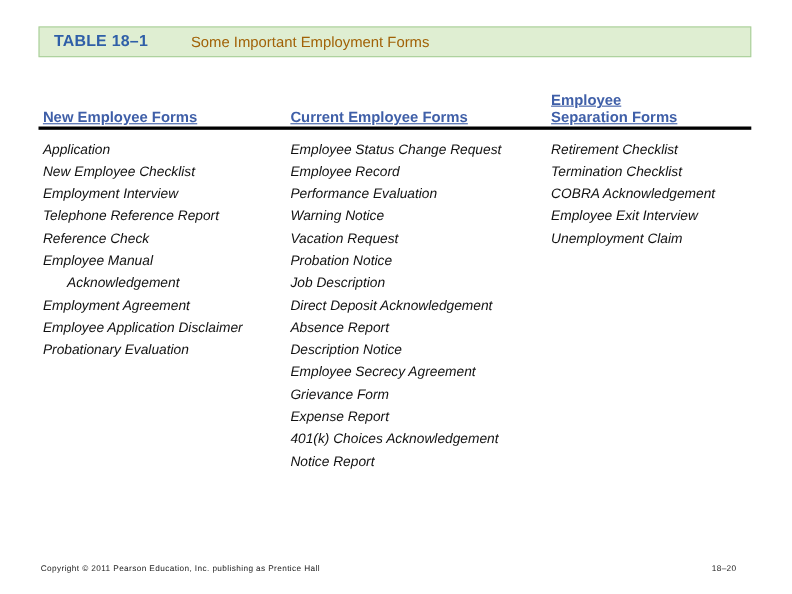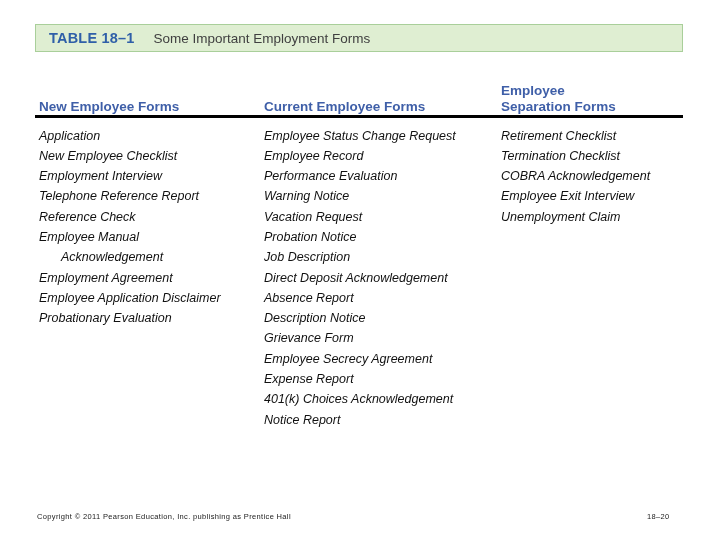--- a/index.html
+++ b/index.html
@@ -37,23 +37,23 @@
   }
   .table-label {
     color: #2f5fa8;
     font-weight: bold;
     font-size: 14.5px;
     letter-spacing: 0.2px;
     margin-left: 13px;
     white-space: nowrap;
   }
   .table-title {
-    color: #404040;
+    color: #a16207;
     font-size: 13.5px;
-    margin-left: 19px;
+    margin-left: 39px;
     white-space: nowrap;
   }
 
   
   .table-area {
     position: absolute;
     left: 35px;
     top: 70px;
     width: 648px;
   }
@@ -63,20 +63,21 @@
     height: 45px;
   }
   .col-head {
     position: absolute;
     bottom: 0;
     color: #3f5fa8;
     font-weight: bold;
     font-size: 13.5px;
     line-height: 16px;
     white-space: pre-line;
+    text-decoration: underline;
   }
   .col-head.c1 { left: 4px;   width: 222px; }
   .col-head.c2 { left: 229px; width: 228px; }
   .col-head.c3 { left: 466px; width: 185px; }
 
   .head-rule {
     height: 2.5px;
     background: #000000;
     width: 648px;
     margin-top: 0px;
@@ -165,22 +166,22 @@
           <div class="cell-item">Employee Status Change Request</div>
           <div class="cell-item">Employee Record</div>
           <div class="cell-item">Performance Evaluation</div>
           <div class="cell-item">Warning Notice</div>
           <div class="cell-item">Vacation Request</div>
           <div class="cell-item">Probation Notice</div>
           <div class="cell-item">Job Description</div>
           <div class="cell-item">Direct Deposit Acknowledgement</div>
           <div class="cell-item">Absence Report</div>
           <div class="cell-item">Description Notice</div>
+          <div class="cell-item">Employee Secrecy Agreement</div>
           <div class="cell-item">Grievance Form</div>
-          <div class="cell-item">Employee Secrecy Agreement</div>
           <div class="cell-item">Expense Report</div>
           <div class="cell-item">401(k) Choices Acknowledgement</div>
           <div class="cell-item">Notice Report</div>
         </div>
       <div class="col-body c3">
           <div class="cell-item">Retirement Checklist</div>
           <div class="cell-item">Termination Checklist</div>
           <div class="cell-item">COBRA Acknowledgement</div>
           <div class="cell-item">Employee Exit Interview</div>
           <div class="cell-item">Unemployment Claim</div>

